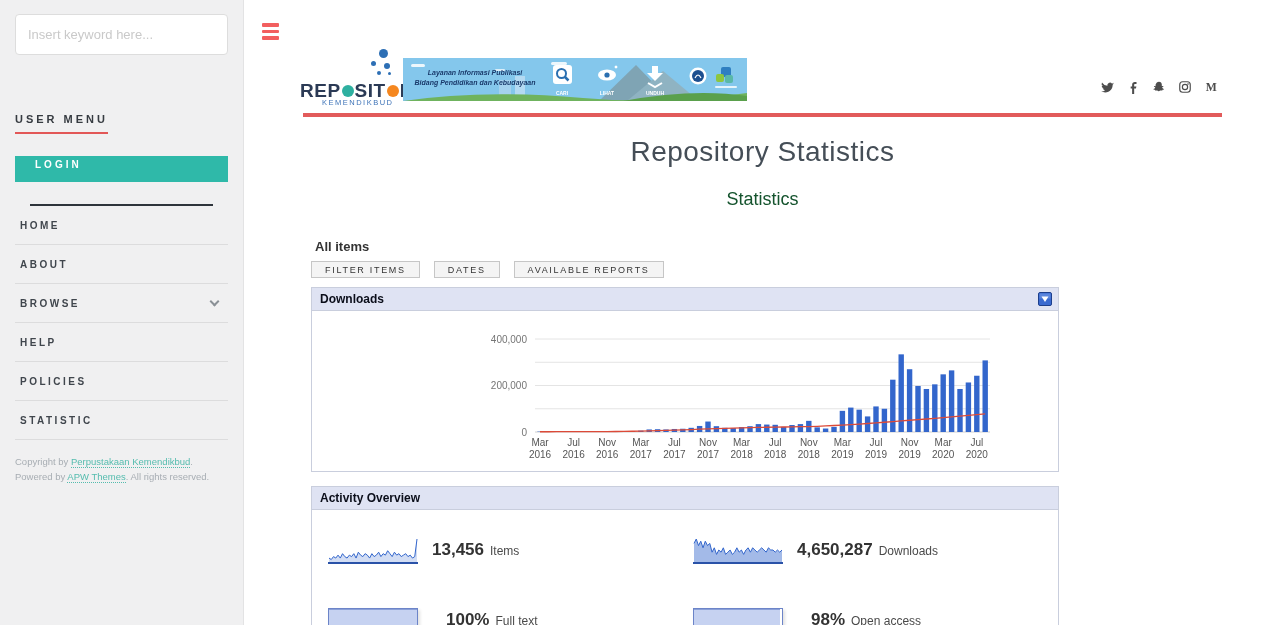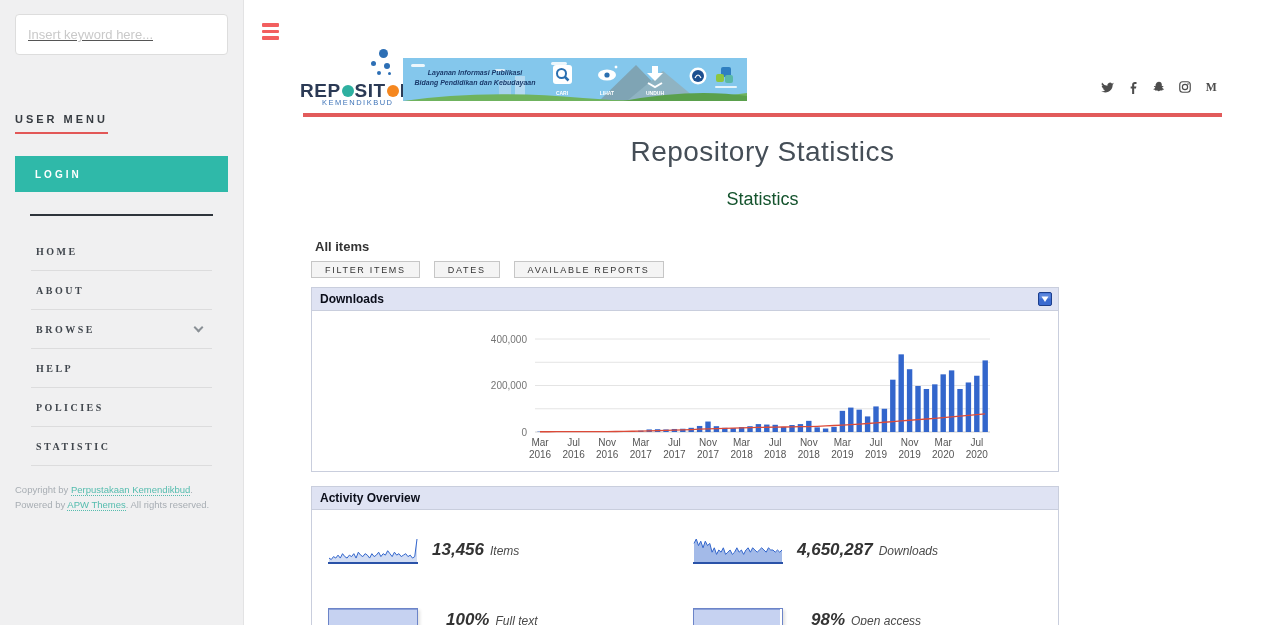--- a/index.html
+++ b/index.html
@@ -5,29 +5,29 @@
   * { margin:0; padding:0; box-sizing:border-box; }
   html,body { width:1280px; height:625px; overflow:hidden; background:#fff;
     font-family:"Liberation Sans", sans-serif; }
 
   
   .sidebar { position:absolute; left:0; top:0; width:244px; height:625px;
     background:#f0f0f1; border-right:1px solid #e3e3e4; }
   .search-wrap { padding:14px 15px 16px 15px; }
   .search-input { width:100%; height:41px; background:#fff; border:1px solid #ddd;
     border-radius:4px; padding:0 12px; font-size:13px; color:#555;
-    font-family:"Liberation Sans", sans-serif; outline:none;text-decoration:underline; }
+    font-family:"Liberation Sans", sans-serif; outline:none; }
   .search-input::placeholder { color:#c9c9c9; }
   .user-menu { margin:38px 15px 0 15px; }
   .user-menu-title { display:inline-block; font-size:11px; font-weight:bold;
     letter-spacing:3px; color:#363b41; padding-bottom:7px;
     border-bottom:2px solid #e25757; }
   .login-btn { display:block; width:100%; margin-top:22px; background:#2fb9a9;
     border:none; color:#fff; font-size:10px; font-weight:bold; letter-spacing:3px;
-    text-align:left; padding:13px 0 12px 20px; cursor:pointer;
+    text-align:left; padding:3px 0 12px 20px; cursor:pointer;
     font-family:"Liberation Sans", sans-serif; }
   .menu-sep { margin:22px 15px 0 15px; border-top:2px solid #2e343b; }
   .side-menu { list-style:none; margin:0 15px; }
   .side-menu li { position:relative; padding:14px 5px 13px 5px;
     border-bottom:1px solid #dcdcdd; font-size:10px; font-weight:bold;
     letter-spacing:2.5px; color:#40464d; cursor:pointer; }
   .chev { position:absolute; right:10px; top:14px; width:7px; height:7px;
     border-right:2px solid #8a9096; border-bottom:2px solid #8a9096;
     transform:rotate(45deg); }
   .copyright { margin:14px 15px 0 15px; font-size:9.5px; color:#a7adb3;
@@ -79,41 +79,41 @@
   .dl-panel { top:287px; height:185px; }
   .ao-panel { top:486px; height:200px; }
 
   .chart-wrap { position:relative; height:161px; }
   .chart-wrap svg { position:absolute; left:168px; top:14px; }
   .gchart-ylab { font-size:10px; fill:#757575; }
   .gchart-xlab { font-size:10px; fill:#555; }
 
   .ao-body { padding:14px 0 0 0; }
   .ao-grid { display:grid; grid-template-columns:1fr 1fr; grid-row-gap:26px; padding:4px 0 0 16px; }
-  .ao-cell { display:flex; align-items:center; gap:14px; height:44px;font-style:italic; }
+  .ao-cell { display:flex; align-items:center; gap:14px; height:44px; }
   .spark { width:90px; height:30px; }
   .stat-text { display:flex; align-items:baseline; gap:6px; }
   .stat-value { font-size:17px; font-weight:bold; color:#333; }
   .stat-label { font-size:12px; color:#4a4a4a; }
   .pbar { width:90px; height:24px; border:1px solid #6c84c8; background:#fff;
     box-shadow:2px 2px 3px rgba(0,0,0,0.12); }
   .pbar-fill { height:100%; background:#c6d2f1; border-top:1px solid #8aa0d8; }
 </style>
 </head>
 <body>
 
 <div class="sidebar">
   <div class="search-wrap">
     <input class="search-input" type="text" placeholder="Insert keyword here..." style="">
   </div>
   <div class="user-menu">
     <span class="user-menu-title">USER MENU</span>
     <button class="login-btn">LOGIN</button>
     <div class="menu-sep"></div>
-    <ul class="side-menu" style="margin:16px;font-family:Liberation Serif, serif;">
+    <ul class="side-menu" style="margin:0;">
       <li>HOME</li>
       <li>ABOUT</li>
       <li>
         <span>BROWSE</span>
         <span class="chev"></span>
       </li>
       <li>HELP</li>
       <li>POLICIES</li>
       <li>STATISTIC</li>
     </ul>

